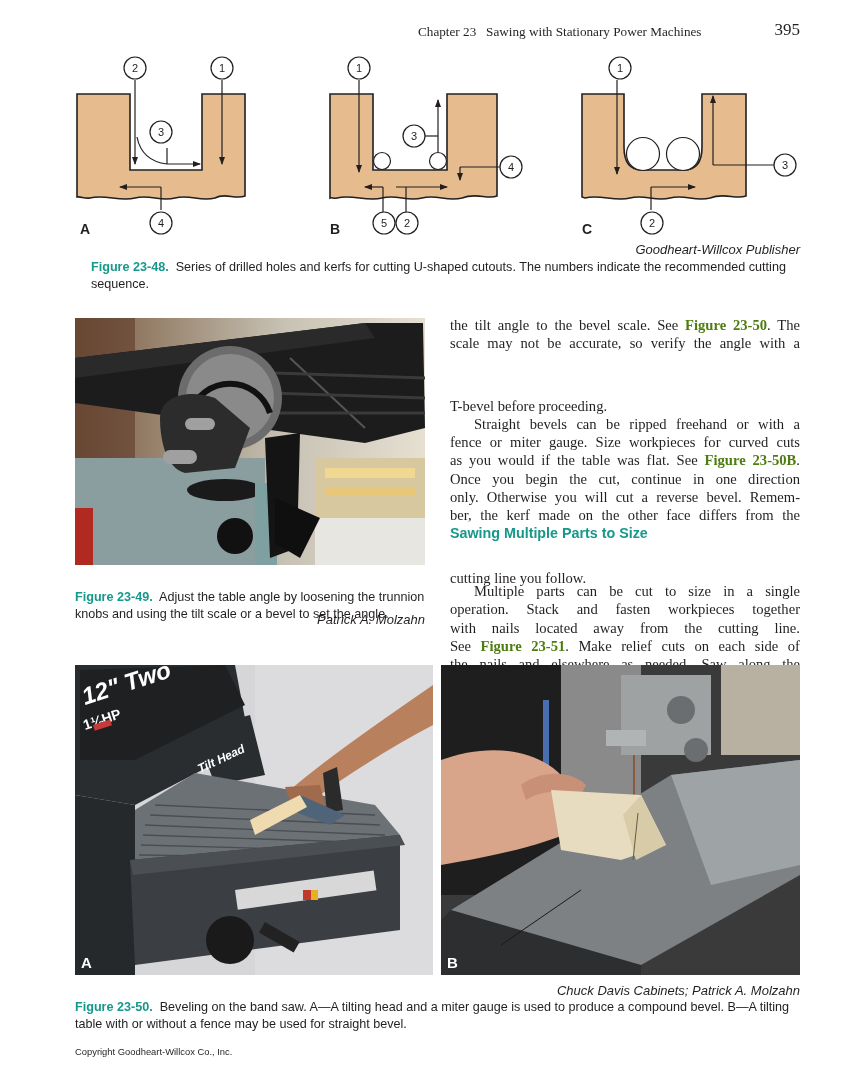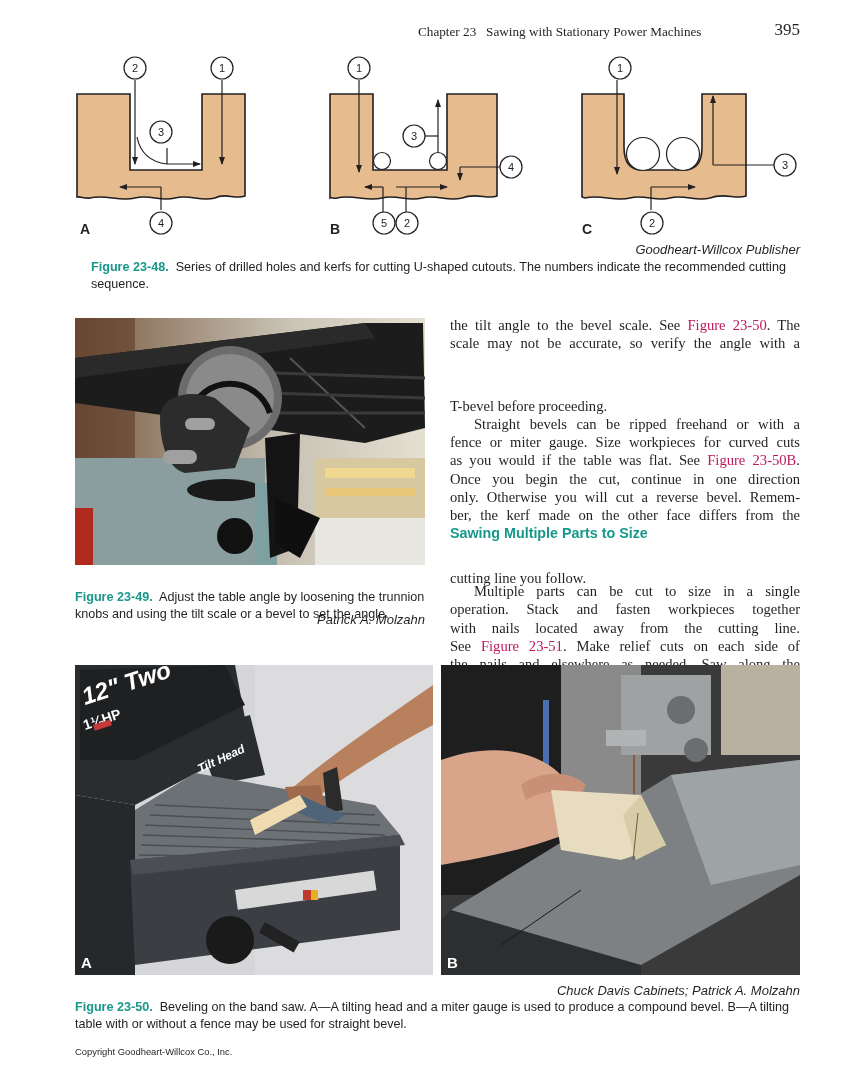--- a/index.html
+++ b/index.html
@@ -14,21 +14,21 @@
   .fig48 svg { position: absolute; left: 0; top: 0; }
   .credit { position: absolute; font-family: "Liberation Sans", sans-serif; font-style: italic; font-size: 13px; color: #231f20; white-space: nowrap; text-align: right; }
 
   .caption { position: absolute; font-family: "Liberation Sans", sans-serif; font-size: 12.6px; line-height: 16.5px; color: #231f20; }
   .caption .fig-label { color: #16988a; font-weight: bold; }
 
   .photo { position: absolute; overflow: hidden; }
   .photo-letter { position: absolute; font-family: "Liberation Sans", sans-serif; font-weight: bold; font-size: 15px; color: #ffffff; }
 
   .bodytext { position: absolute; left: 450px; width: 350px; font-size: 14.6px; line-height: 18.3px; text-align: justify; color: #231f20; }
-  .bodytext .xref { color: #be185d; font-weight: normal; }
+  .bodytext .xref { color: #4d7c0f; font-weight: bold; }
   .line { display: block; text-align: justify; text-align-last: justify; white-space: nowrap; }
   .line.last { text-align-last: left; margin-top: 44px; }
 
   .subhead { position: absolute; left: 450px; top: 525px; font-family: "Liberation Sans", sans-serif; font-weight: bold; font-size: 14.3px; color: #16988a; }
 
   .footer { position: absolute; left: 75px; top: 1046px; font-family: "Liberation Sans", sans-serif; font-size: 9.4px; color: #231f20; }
 </style>
 </head>
 <body>
 

